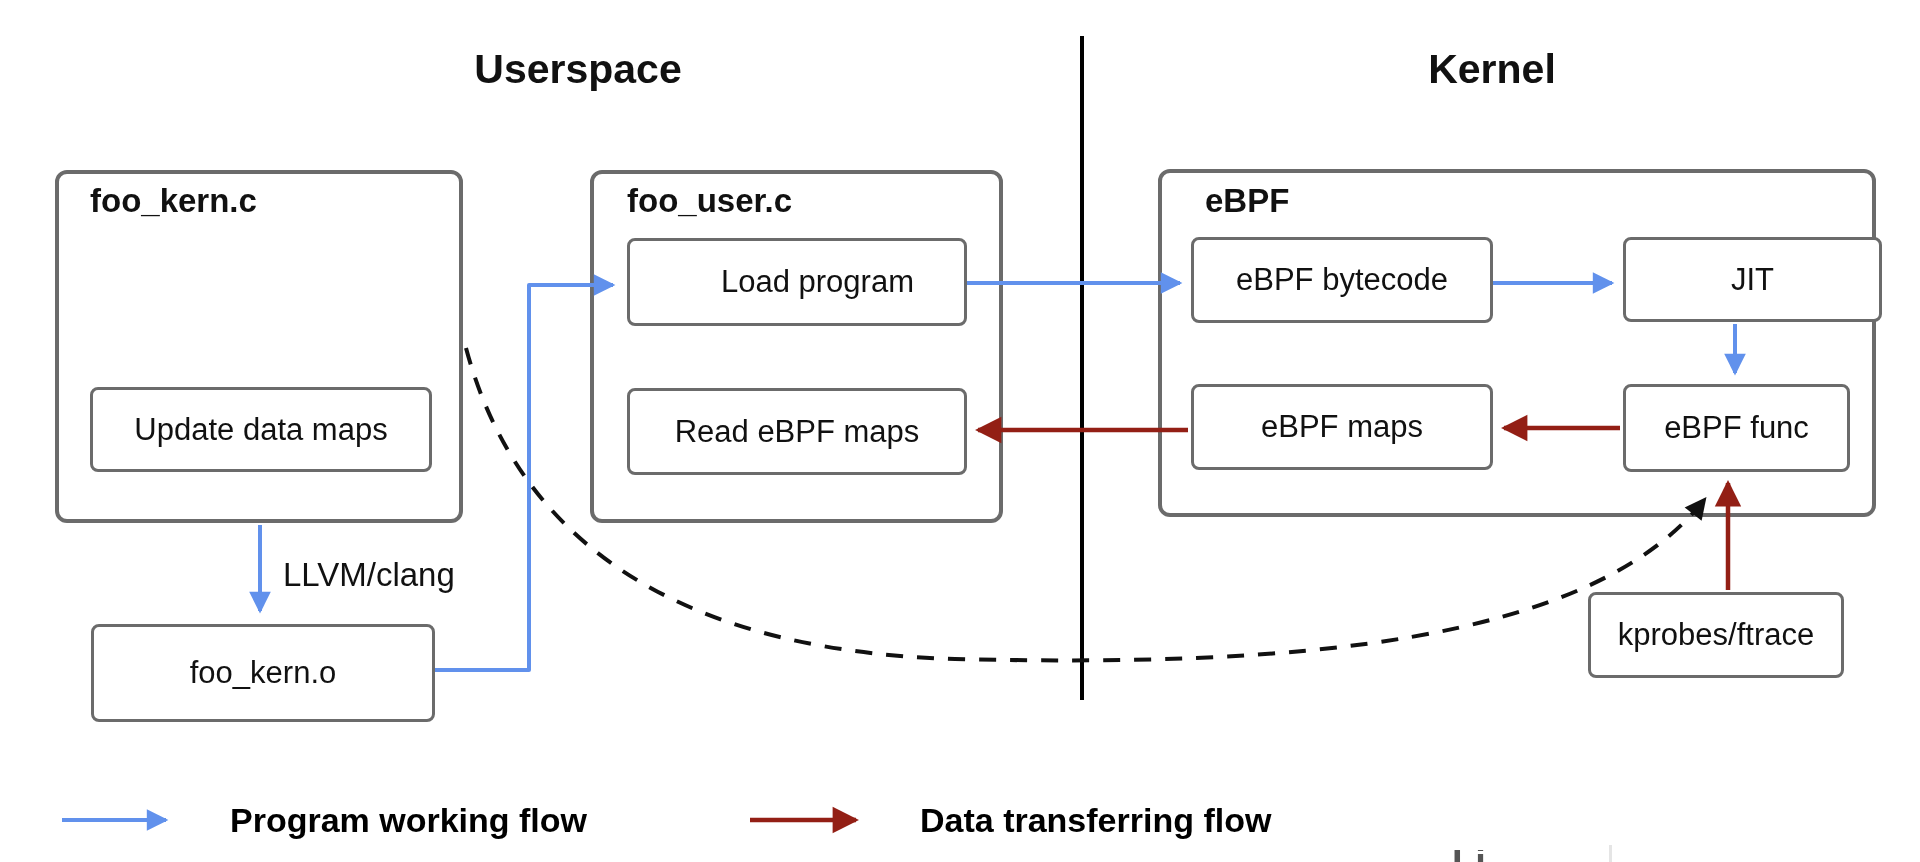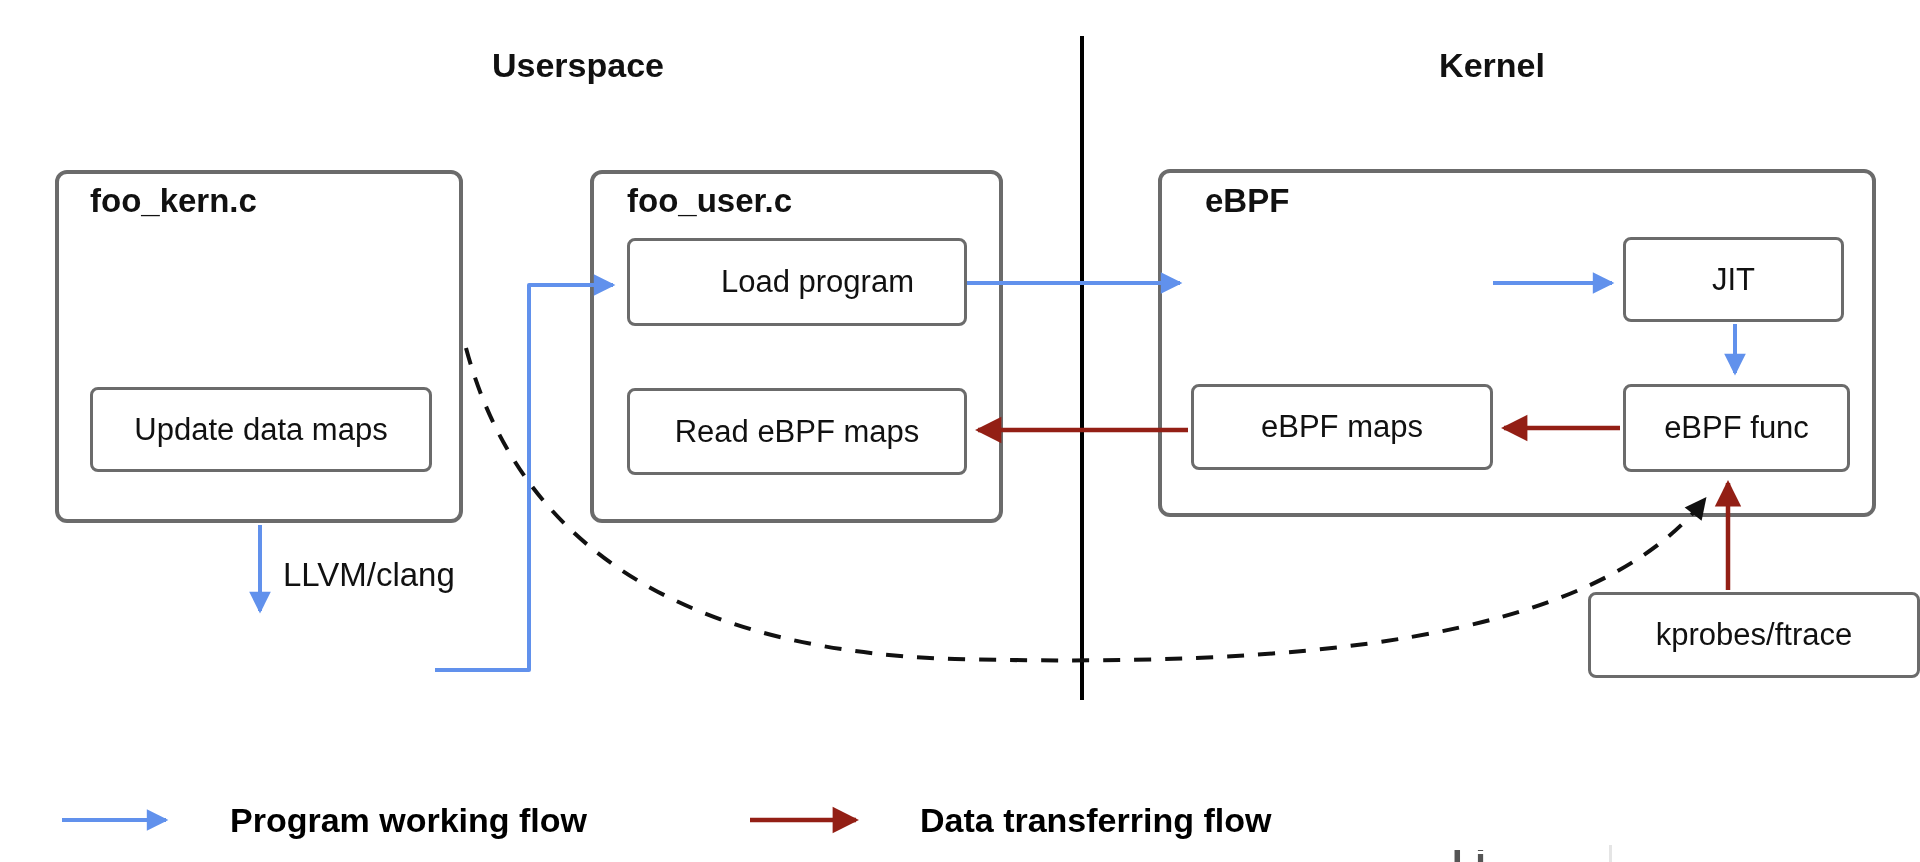--- a/index.html
+++ b/index.html
@@ -1,18 +1,18 @@
 <!DOCTYPE html>
 <html><head>
 <meta charset="utf-8">
 <style>
   html,body{margin:0;padding:0;background:#ffffff;}
   #stage{position:relative;width:1920px;height:862px;background:#ffffff;overflow:hidden;
          font-family:"Liberation Sans", sans-serif;color:#111;}
-  .title{position:absolute;font-weight:bold;font-size:34px;text-align:center;width:340px;}
+  .title{position:absolute;font-weight:bold;font-size:41px;text-align:center;width:340px;}
   .group{position:absolute;background:#ffffff;border:4px solid #6b6b6b;border-radius:12px;box-sizing:border-box;}
   .group-label{position:absolute;font-weight:bold;font-size:33px;}
   .node{position:absolute;background:#ffffff;border:3px solid #6b6b6b;border-radius:8px;box-sizing:border-box;
         display:flex;align-items:center;justify-content:center;font-size:31px;white-space:nowrap;}
   .free-label{position:absolute;font-size:33px;white-space:nowrap;}
   .legend-label{position:absolute;font-weight:bold;font-size:34px;color:#000000;white-space:nowrap;}
   #edges{position:absolute;left:0;top:0;width:1920px;height:862px;pointer-events:none;}
   .wm{position:absolute;left:1452px;top:850px;width:140px;height:12px;overflow:hidden;}
   .wm span{display:inline-block;font-weight:bold;font-size:38px;line-height:38px;color:#555;position:relative;top:-7px;}
   .wm-line{position:absolute;left:1609px;top:845px;width:3px;height:17px;background:#e5e5e5;}
@@ -29,25 +29,27 @@
   <div class="group-label" style="left:90px;top:182px;">foo_kern.c</div>
   <div class="node" style="left:90px;top:387px;width:342px;height:85px;">Update data maps</div>
 
   <div class="group" style="left:590px;top:170px;width:413px;height:353px;"></div>
   <div class="group-label" style="left:627px;top:182px;">foo_user.c</div>
   <div class="node" style="left:627px;top:238px;width:340px;height:88px;padding-left:41px;">Load program</div>
   <div class="node" style="left:627px;top:388px;width:340px;height:87px;">Read eBPF maps</div>
 
   <div class="group" style="left:1158px;top:169px;width:718px;height:348px;"></div>
   <div class="group-label" style="left:1205px;top:182px;">eBPF</div>
-  <div class="node" style="left:1623px;top:237px;width:221px;height:85px;">JIT</div>
+  <div class="node" style="left:1191px;top:237px;width:302px;height:86px;">eBPF bytecode</div>
+  <div class="node" style="left:1623px;top:237px;width:259px;height:85px;">JIT</div>
   <div class="node" style="left:1623px;top:384px;width:227px;height:88px;">eBPF func</div>
   <div class="node" style="left:1191px;top:384px;width:302px;height:86px;">eBPF maps</div>
 
-  <div class="node" style="left:1588px;top:592px;width:332px;height:86px;">kprobes/ftrace</div>
+  <div class="node" style="left:91px;top:624px;width:344px;height:98px;">foo_kern.o</div>
+  <div class="node" style="left:1588px;top:592px;width:256px;height:86px;">kprobes/ftrace</div>
 
   <div class="free-label" style="left:283px;top:556px;">LLVM/clang</div>
 
   <svg id="edges" xmlns="http://www.w3.org/2000/svg">
     <defs>
       <marker id="ab" viewBox="0 0 10 10" refX="8.5" refY="5" markerWidth="6" markerHeight="6" orient="auto">
         <path d="M0.5,0.5 L9.5,5 L0.5,9.5 Z" fill="#6191ec"></path>
       </marker>
       <marker id="ar" viewBox="0 0 10 10" refX="8.5" refY="5" markerWidth="6.5" markerHeight="6.5" orient="auto">
         <path d="M0.5,0.5 L9.5,5 L0.5,9.5 Z" fill="#931f15"></path>

